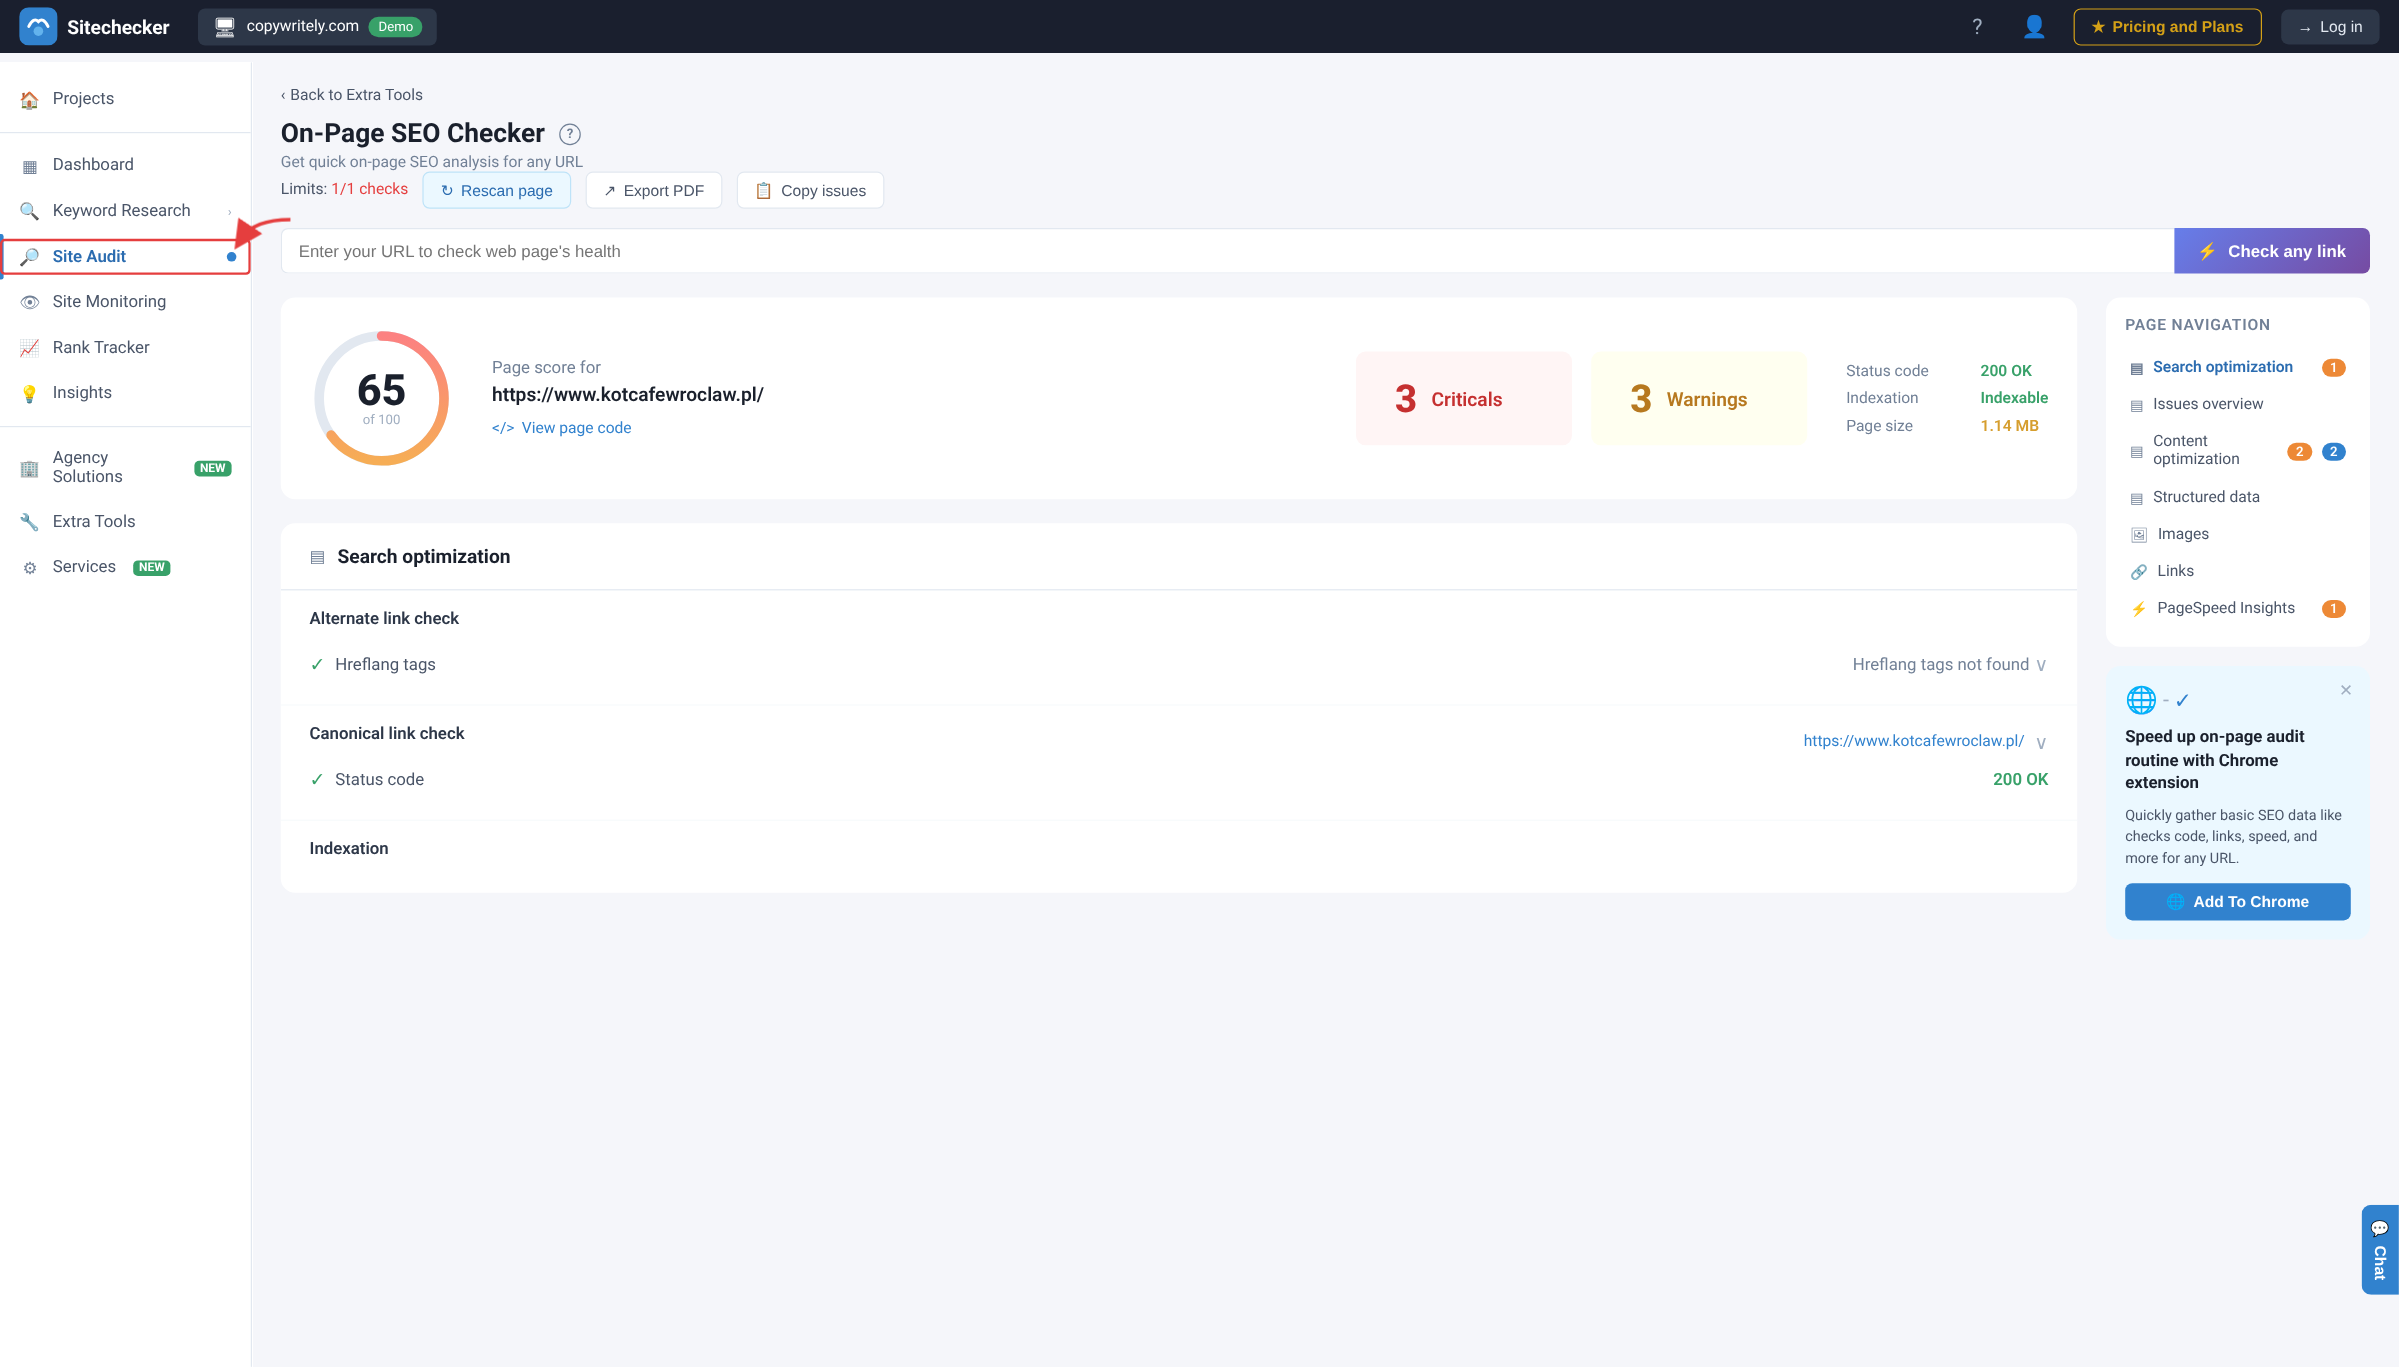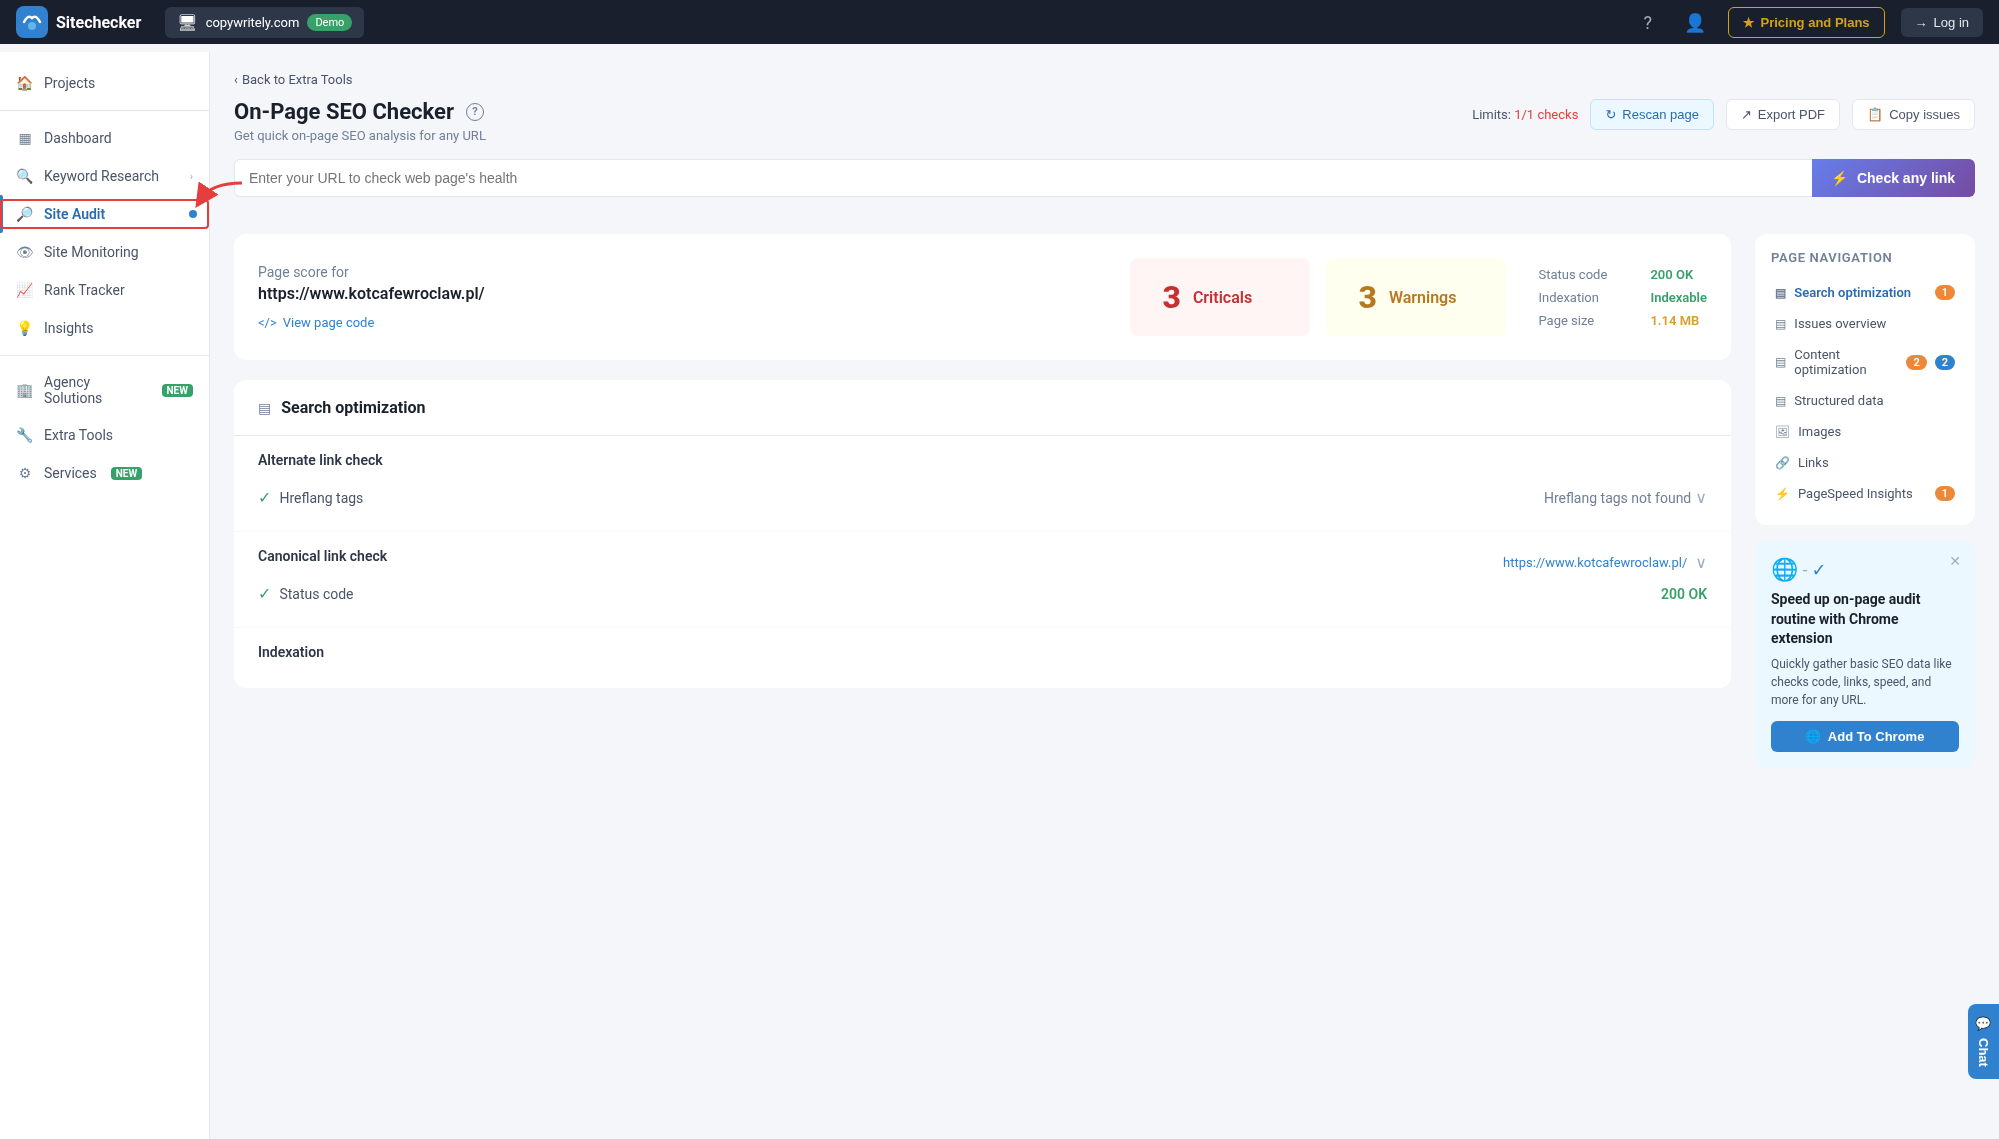--- a/index.html
+++ b/index.html
@@ -44,31 +44,31 @@
     
     .main { margin-left: 210px; margin-top: 52px; min-height: calc(100vh - 52px); }
 
     
     .content { padding: 20px 24px; }
 
     
     .back-link { color: #4a5568; font-size: 13px; display: flex; align-items: center; gap: 4px; cursor: pointer; margin-bottom: 12px; text-decoration: none; }
 
     
-    .page-header { display: flex; align-items: flex-start; justify-content: space-between; margin-bottom: 16px; }
+    .page-header { display: flex; align-items: flex-start; justify-content: space-between; margin-bottom: 16px; flex-direction: column; }
     .page-title-section h1 { font-size: 22px; font-weight: 700; color: #1a202c; display: flex; align-items: center; gap: 8px; }
     .page-title-section p { color: #718096; font-size: 13px; margin-top: 4px; }
     .page-actions { display: flex; align-items: center; gap: 12px; }
     .limits-text { font-size: 13px; color: #4a5568; }
     .limits-link { color: #e53e3e; font-weight: 400; }
     .action-btn { display: flex; align-items: center; gap: 6px; padding: 7px 14px; border-radius: 6px; font-size: 13px; cursor: pointer; border: 1px solid #e2e8f0; background: #fff; color: #4a5568; }
     .action-btn.primary { background: #ebf8ff; border-color: #bee3f8; color: #2b6cb0; }
 
     
-    .url-bar { display: flex; gap: 0; margin-bottom: 37px; }
+    .url-bar { display: flex; gap: 0; margin-bottom: 20px; }
     .url-input { flex: 1; border: 1px solid #e2e8f0; border-right: none; border-radius: 6px 0 0 6px; padding: 10px 14px; font-size: 14px; color: #718096; outline: none; background: #fff; }
     .check-btn { background: linear-gradient(135deg, #667eea 0%, #764ba2 100%); color: #fff; border: none; border-radius: 0 6px 6px 0; padding: 10px 20px; font-size: 14px; font-weight: 600; cursor: pointer; display: flex; align-items: center; gap: 8px; white-space: nowrap; }
 
     
     .content-with-nav { display: flex; gap: 24px; }
     .main-section { flex: 1; min-width: 0; }
     .right-nav { width: 220px; flex-shrink: 0; }
 
     
     .score-card { background: #fff; border-radius: 12px; padding: 24px; margin-bottom: 20px; display: flex; align-items: center; gap: 32px; }
@@ -260,20 +260,37 @@
       <button class="check-btn">
         <span>⚡</span>
         <span>Check any link</span>
       </button>
     </div>
 
     <div class="content-with-nav">
       <div class="main-section">
 
         <div class="score-card">
+          <div class="score-circle-container">
+            <svg class="score-circle-svg" viewBox="0 0 120 120">
+              <circle class="score-circle-bg" cx="60" cy="60" r="52"></circle>
+
+              <circle class="score-circle-fill" cx="60" cy="60" r="52" stroke="url(#scoreGrad)" stroke-dasharray="212 114.7"></circle>
+              <defs>
+                <linearGradient id="scoreGrad" x1="0%" y1="0%" x2="100%" y2="0%">
+                  <stop offset="0%" style="stop-color:#f6ad55"></stop>
+                  <stop offset="100%" style="stop-color:#fc8181"></stop>
+                </linearGradient>
+              </defs>
+            </svg>
+            <div class="score-text">
+              <div class="score-number">65</div>
+              <div class="score-of">of 100</div>
+            </div>
+          </div>
 
           <div style="flex:1;">
             <div class="score-label">Page score for</div>
             <div class="score-url">https://www.kotcafewroclaw.pl/</div>
             <a class="view-code">
               <span>&lt;/&gt;</span>
               <span>View page code</span>
             </a>
           </div>
 

